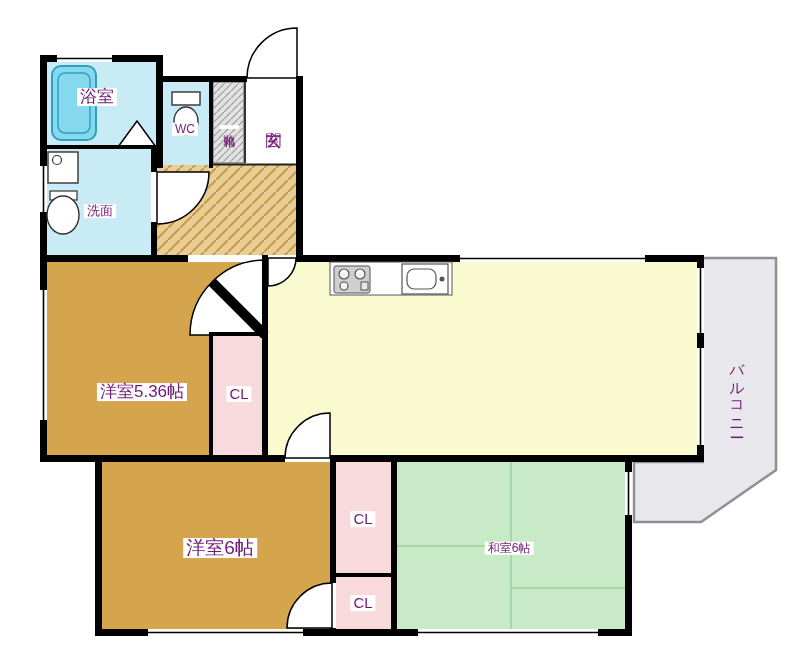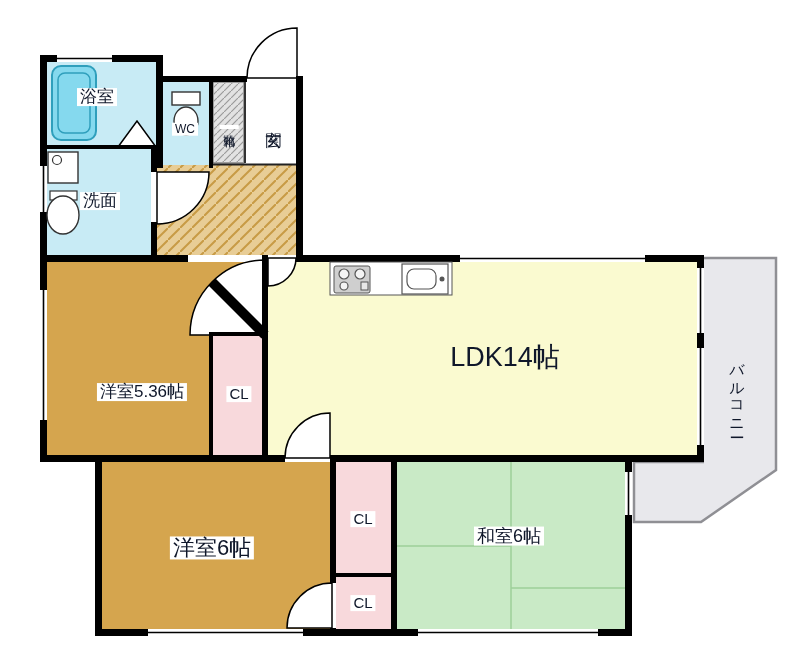--- a/index.html
+++ b/index.html
@@ -1,19 +1,19 @@
 <!DOCTYPE html>
 <html><head>
 <meta charset="utf-8">
 <style>
   html,body{margin:0;padding:0;background:#fff;}
   .stage{position:relative;width:800px;height:669px;background:#fff;overflow:hidden;
          font-family:"Liberation Sans",sans-serif;}
   .stage svg{position:absolute;left:0;top:0;}
-  .label{position:absolute;transform:translate(-50%,-50%);color:#0f172a;white-space:nowrap;
+  .label{position:absolute;transform:translate(-50%,-50%);color:#701a75;white-space:nowrap;
          line-height:1.05;text-align:center;font-family:"Liberation Sans",sans-serif;}
   .label.bg{background:#fff;padding:0 3px;}
   .vertical{writing-mode:vertical-rl;text-orientation:upright;letter-spacing:2px;}
 </style>
 </head>
 <body>
 
 <div class="stage">
 <svg width="800" height="669" viewBox="0 0 800 669">
   <defs>
@@ -148,22 +148,21 @@
       <rect x="407" y="269" width="29" height="20" rx="7" fill="#fff" stroke="#555" stroke-width="1.2"></rect>
       <circle cx="442" cy="279" r="2.5" fill="#555"></circle>
     </g>
   </g>
 </svg>
 
 <div class="label bg" style="left:97px;top:97px;font-size:17px">浴室</div>
 <div class="label bg" style="left:185px;top:129px;font-size:12px">WC</div>
 <div class="label bg vertical" style="left:229px;top:127px;font-size:12px">靴箱</div>
 <div class="label vertical" style="left:273px;top:120px;font-size:16px">玄関</div>
-<div class="label bg" style="left:100px;top:201px;font-size:17px">洗面</div>
+<div class="label bg" style="left:100px;top:211px;font-size:13px">洗面</div>
 <div class="label bg" style="left:142px;top:392px;font-size:17px">洋室5.36帖</div>
 <div class="label bg" style="left:239px;top:394px;font-size:15px">CL</div>
-<div class="label" style="left:505px;top:357px;font-size:27px">LDK14帖</div>
 <div class="label vertical" style="left:737px;top:392px;font-size:15px">バルコニー</div>
-<div class="label bg" style="left:212px;top:548px;font-size:22px">洋室6帖</div>
+<div class="label bg" style="left:220px;top:548px;font-size:19px">洋室6帖</div>
 <div class="label bg" style="left:363px;top:519px;font-size:15px">CL</div>
 <div class="label bg" style="left:363px;top:603px;font-size:15px">CL</div>
-<div class="label bg" style="left:509px;top:536px;font-size:18px">和室6帖</div>
+<div class="label bg" style="left:509px;top:548px;font-size:12px">和室6帖</div>
 </div>
 
 </body></html>

